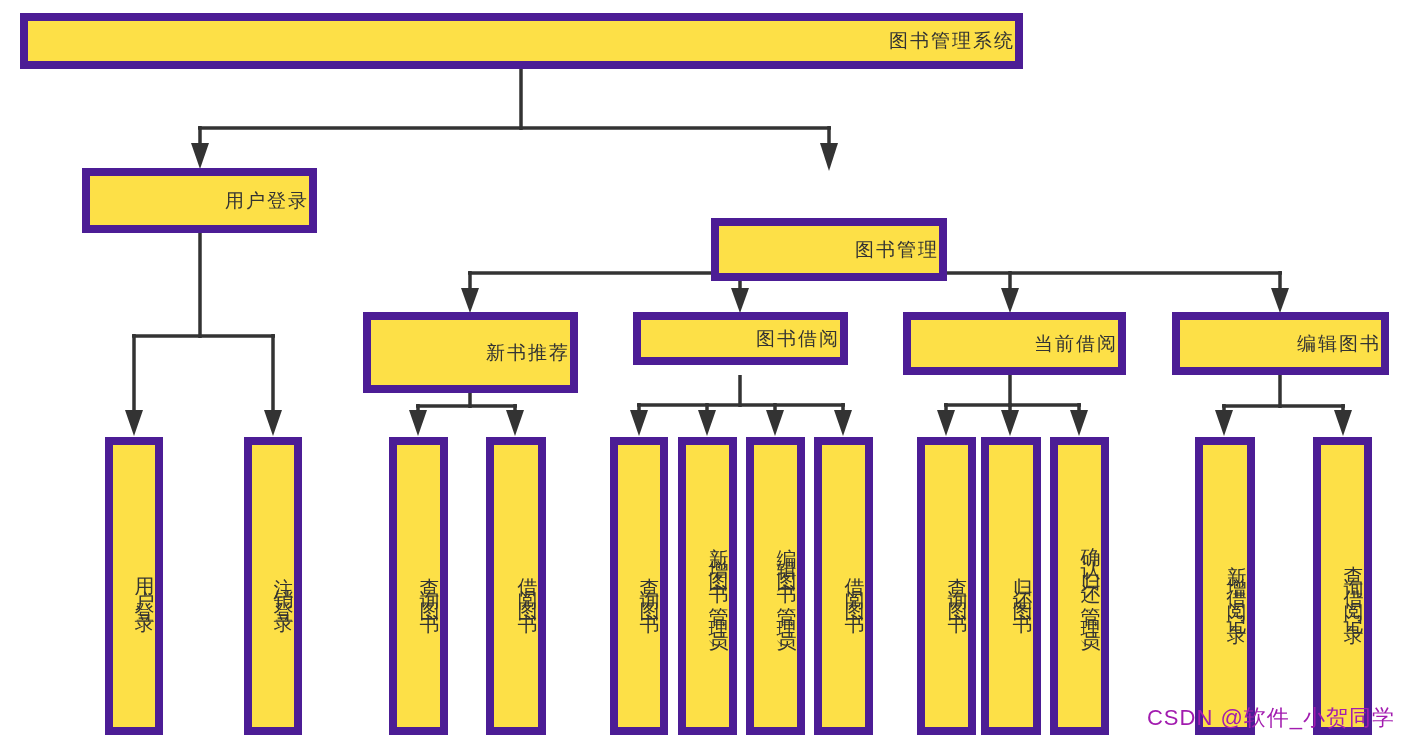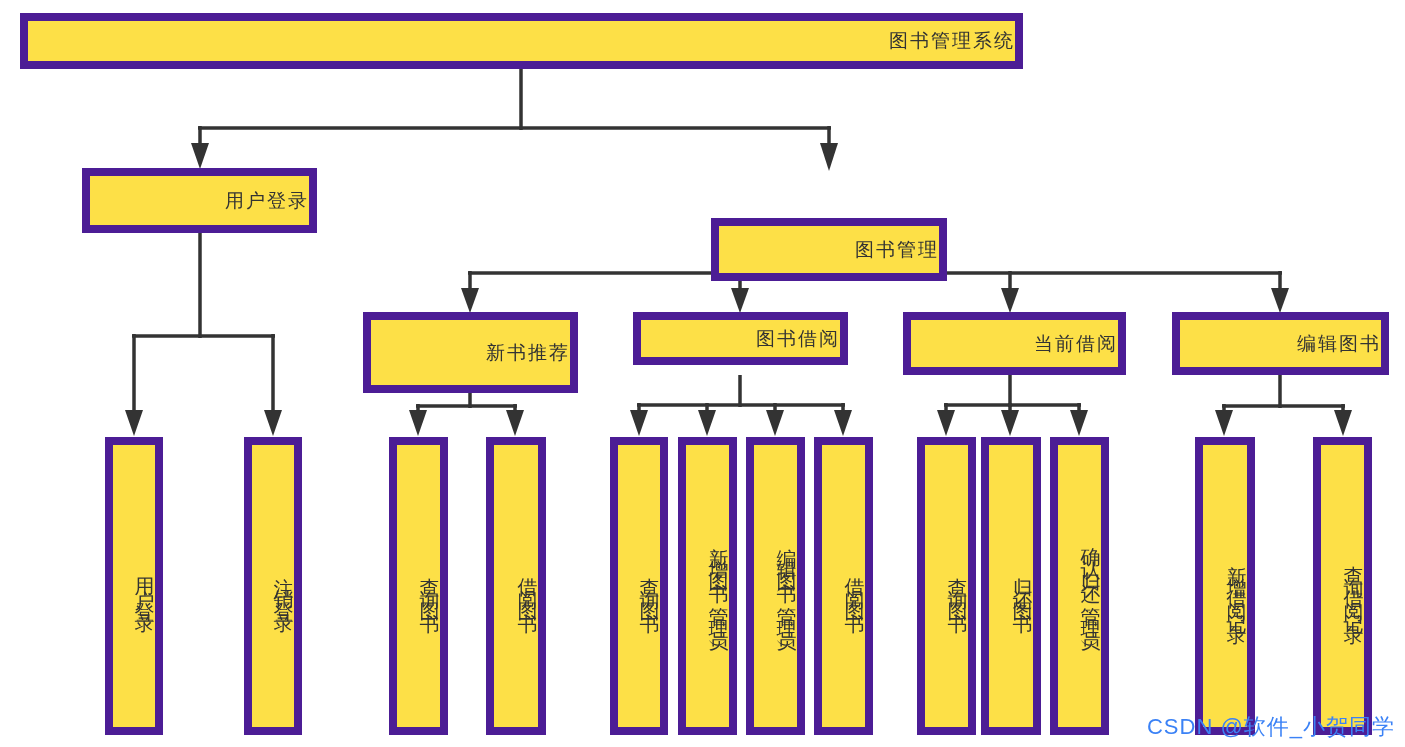--- a/index.html
+++ b/index.html
@@ -62,24 +62,24 @@
   .l3c { left: 746px;  width: 59px; }
   .l3d { left: 814px;  width: 59px; }
   .l4a { left: 917px;  width: 59px; }
   .l4b { left: 981px;  width: 60px; }
   .l4c { left: 1050px; width: 59px; }
   .l5a { left: 1195px; width: 60px; }
   .l5b { left: 1313px; width: 59px; }
   .watermark {
     position: absolute;
     right: 10px;
-    bottom: 5px;
+    bottom: 14px;
     font-size: 22px;
     letter-spacing: 1px;
-    color: #3b82f6;
+    color: #a21caf;
     white-space: nowrap;
   }
 </style>
 </head>
 <body>
 
 <div class="stage">
 
   <svg class="wires" viewBox="0 0 1405 747" xmlns="http://www.w3.org/2000/svg">
 

